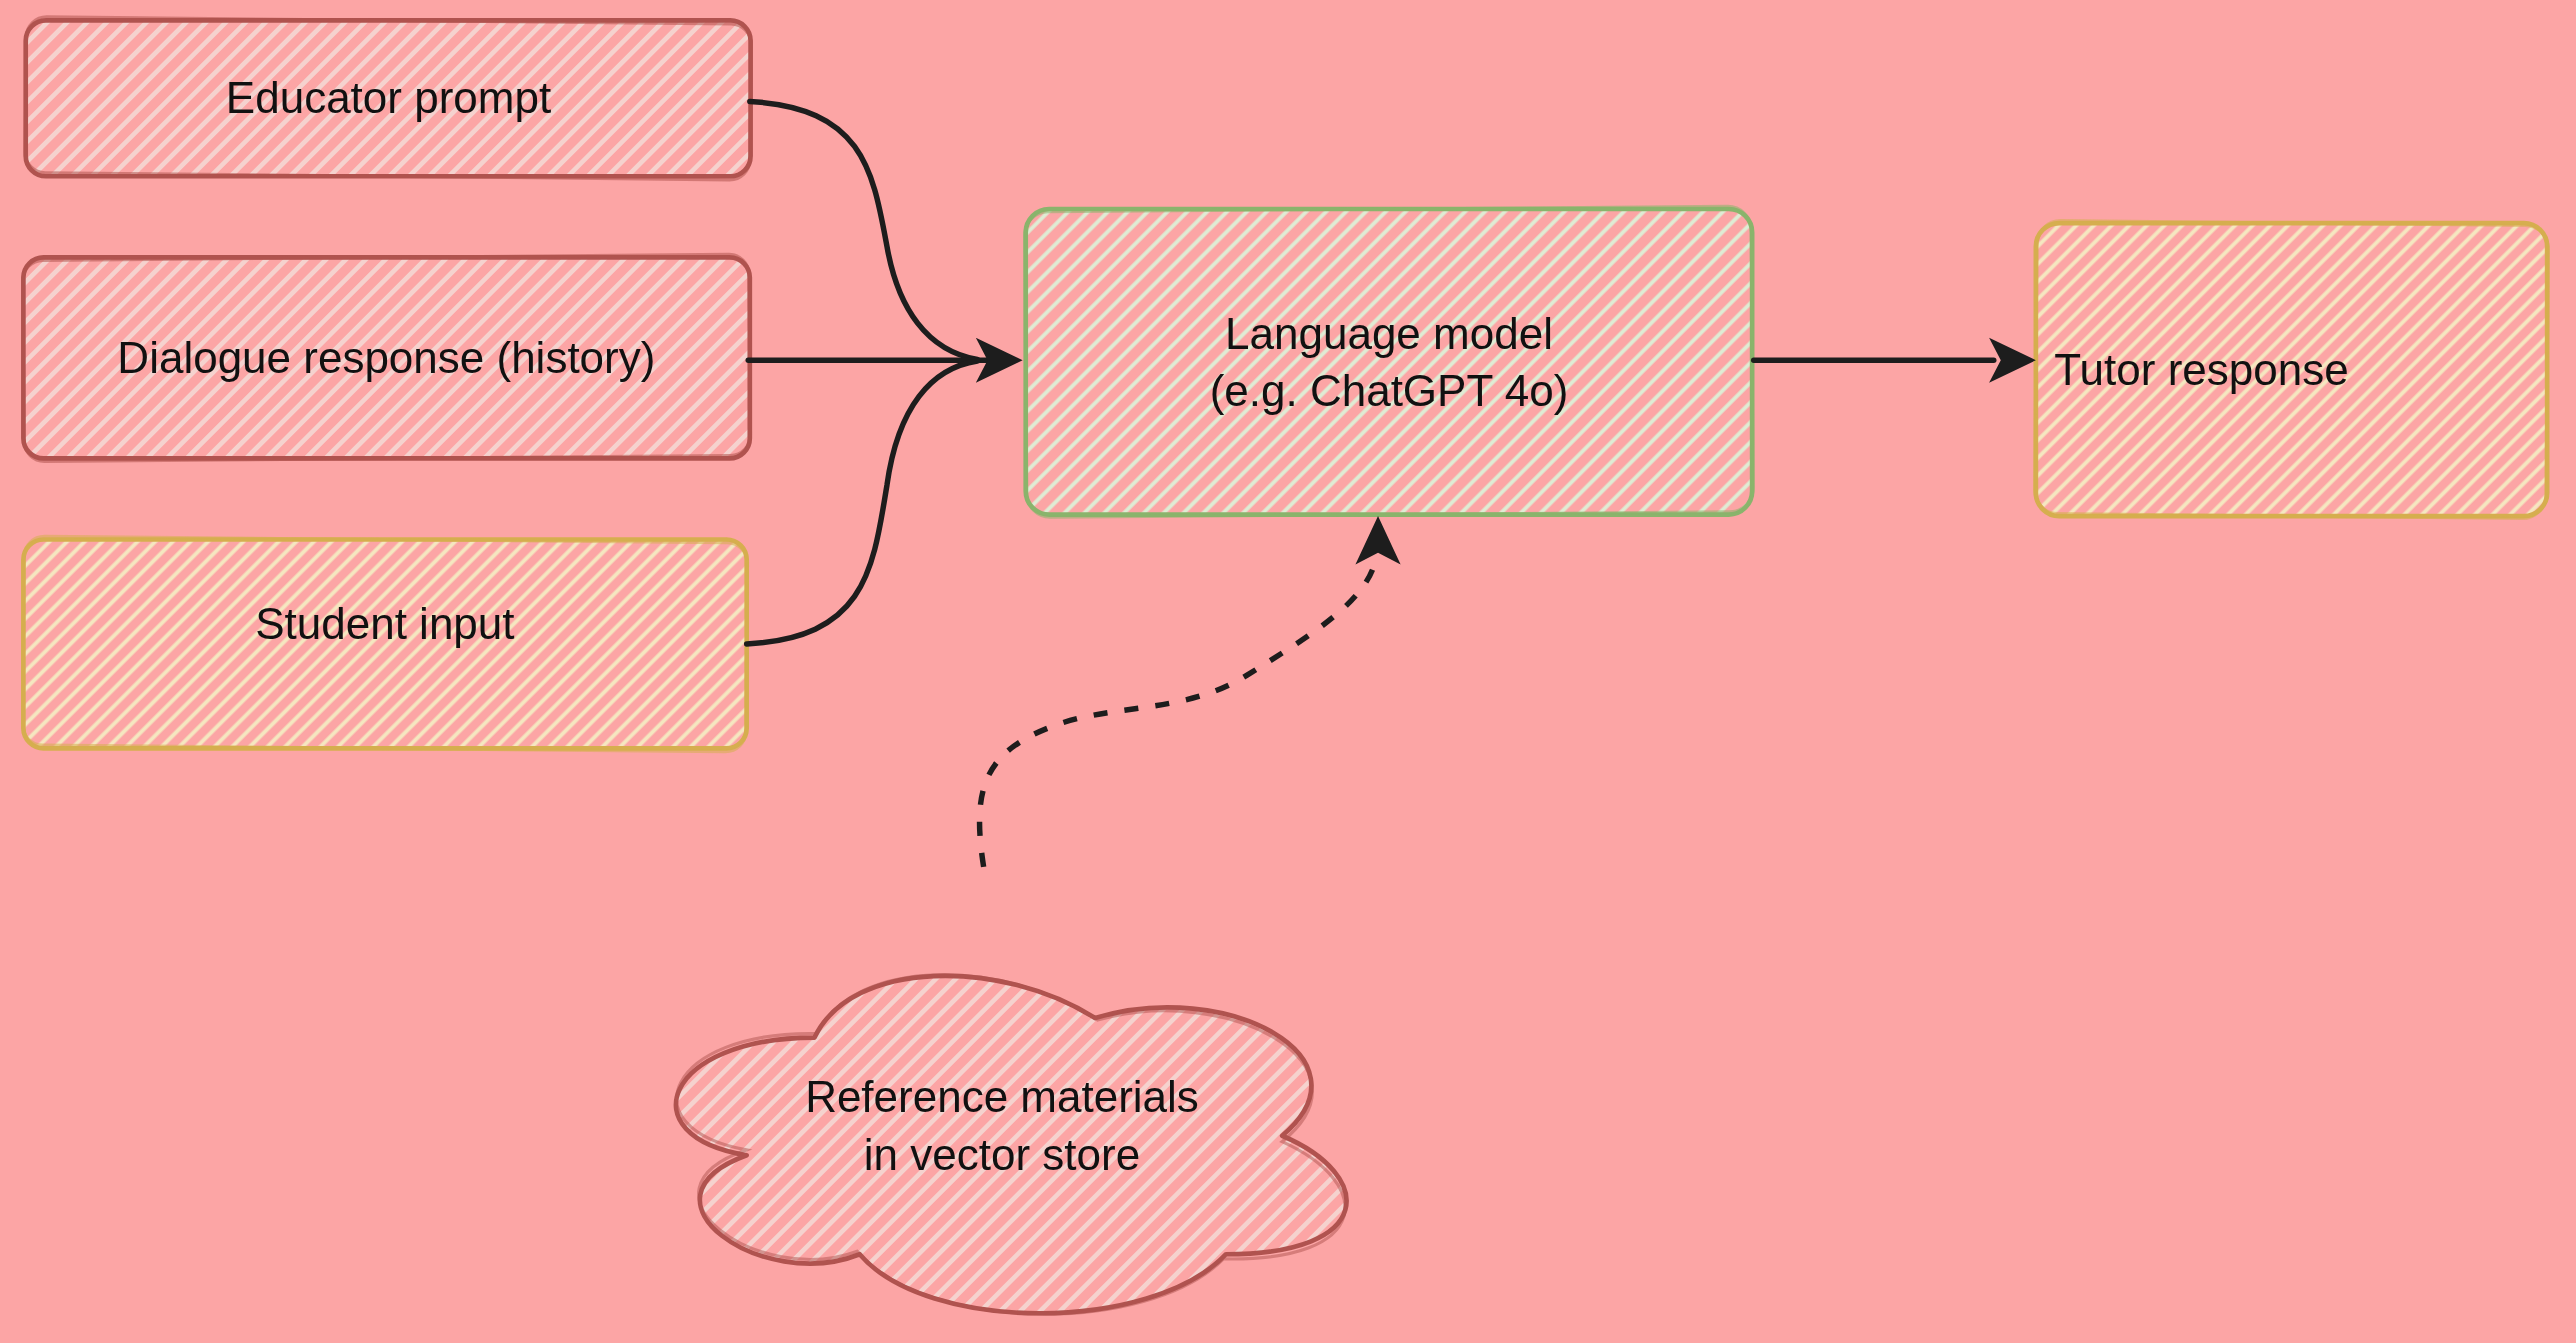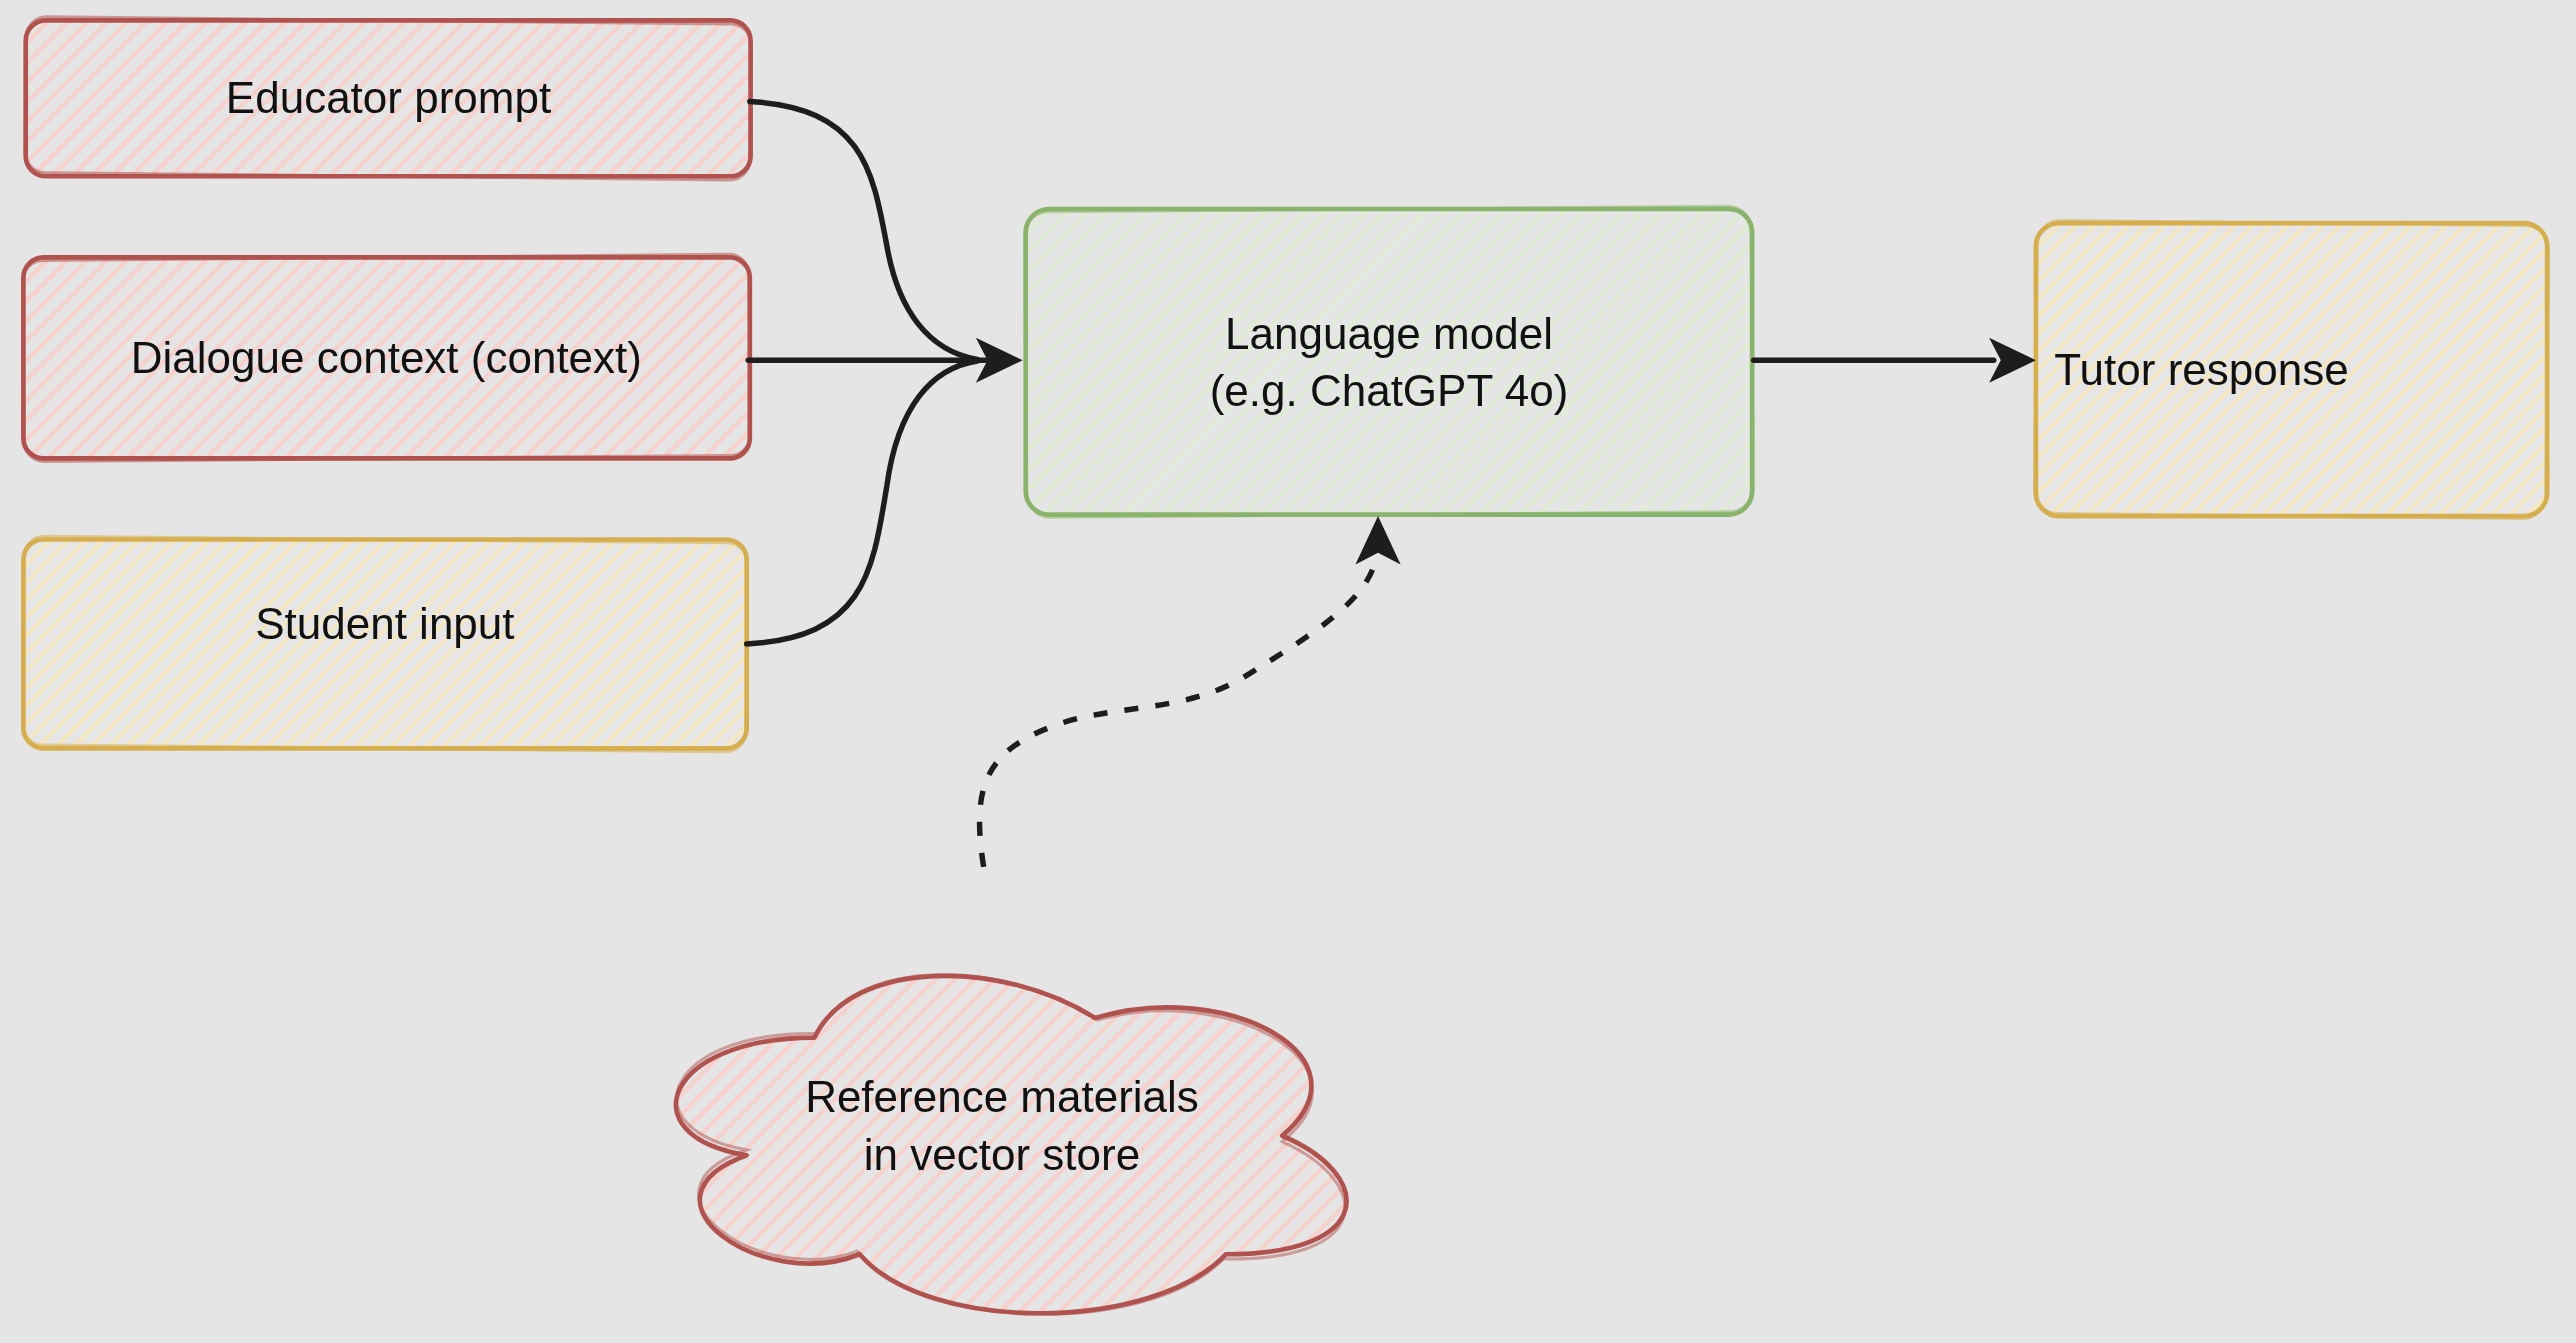--- a/index.html
+++ b/index.html
@@ -1,20 +1,20 @@
 <!DOCTYPE html>
 <html style="font-size:12.5px"><head>
 <meta charset="utf-8">
 <style>
   html, body { margin: 0; padding: 0; background: #ffffff; }
   .stage {
     position: relative;
     width: 2576px;
     height: 1344px;
-    background: #e5e5e5;
+    background: #fca5a5;
     font-family: "Liberation Sans", sans-serif;
     overflow: hidden;
   }
   .stage svg { position: absolute; left: 0; top: 0; }
   .node-label {
     position: absolute;
     display: flex;
     align-items: center;
     justify-content: center;
     text-align: center;
@@ -92,21 +92,21 @@
       <path d="M 2250 462 L 2558 462" stroke="#1d1d1d"></path>
       <path d="M 1262 1112 C 1246 1010 1264 964 1352 931 C 1430 902 1520 916 1600 866 C 1680 816 1758 770 1766 712" stroke-dasharray="18 22" stroke-linecap="butt" stroke="#1d1d1d"></path>
     </g>
     <polygon points="1312,462 1252,433 1267,462 1252,491" fill="#1d1d1d"></polygon>
     <polygon points="2612,462 2552,433 2567,462 2552,491" fill="#1d1d1d"></polygon>
     <polygon points="1768,662 1739,724 1768,709 1797,724" fill="#1d1d1d"></polygon>
   </svg>
 
   <div class="node-label" style="left:26px; top:20px; width:725px; height:156px;">Educator prompt</div>
 
-  <div class="node-label" style="left:23.4px; top:257px; width:726px; height:201px;">Dialogue context (context)</div>
+  <div class="node-label" style="left:23.4px; top:257px; width:726px; height:201px;">Dialogue response (history)</div>
 
   <div class="node-label" style="left:23.4px; top:519px; width:723px; height:209px;">Student input</div>
 
   <div class="node-label" style="left:1026px; top:209px; width:726px; height:306px;">Language model
 (e.g. ChatGPT 4o)</div>
 
   <div class="node-label" style="left:1946px; top:223px; width:511px; height:293px;">Tutor response</div>
 
   <div class="node-label" style="left:690px; top:997px; width:624px; height:257px;">Reference materials
 in vector store</div>

